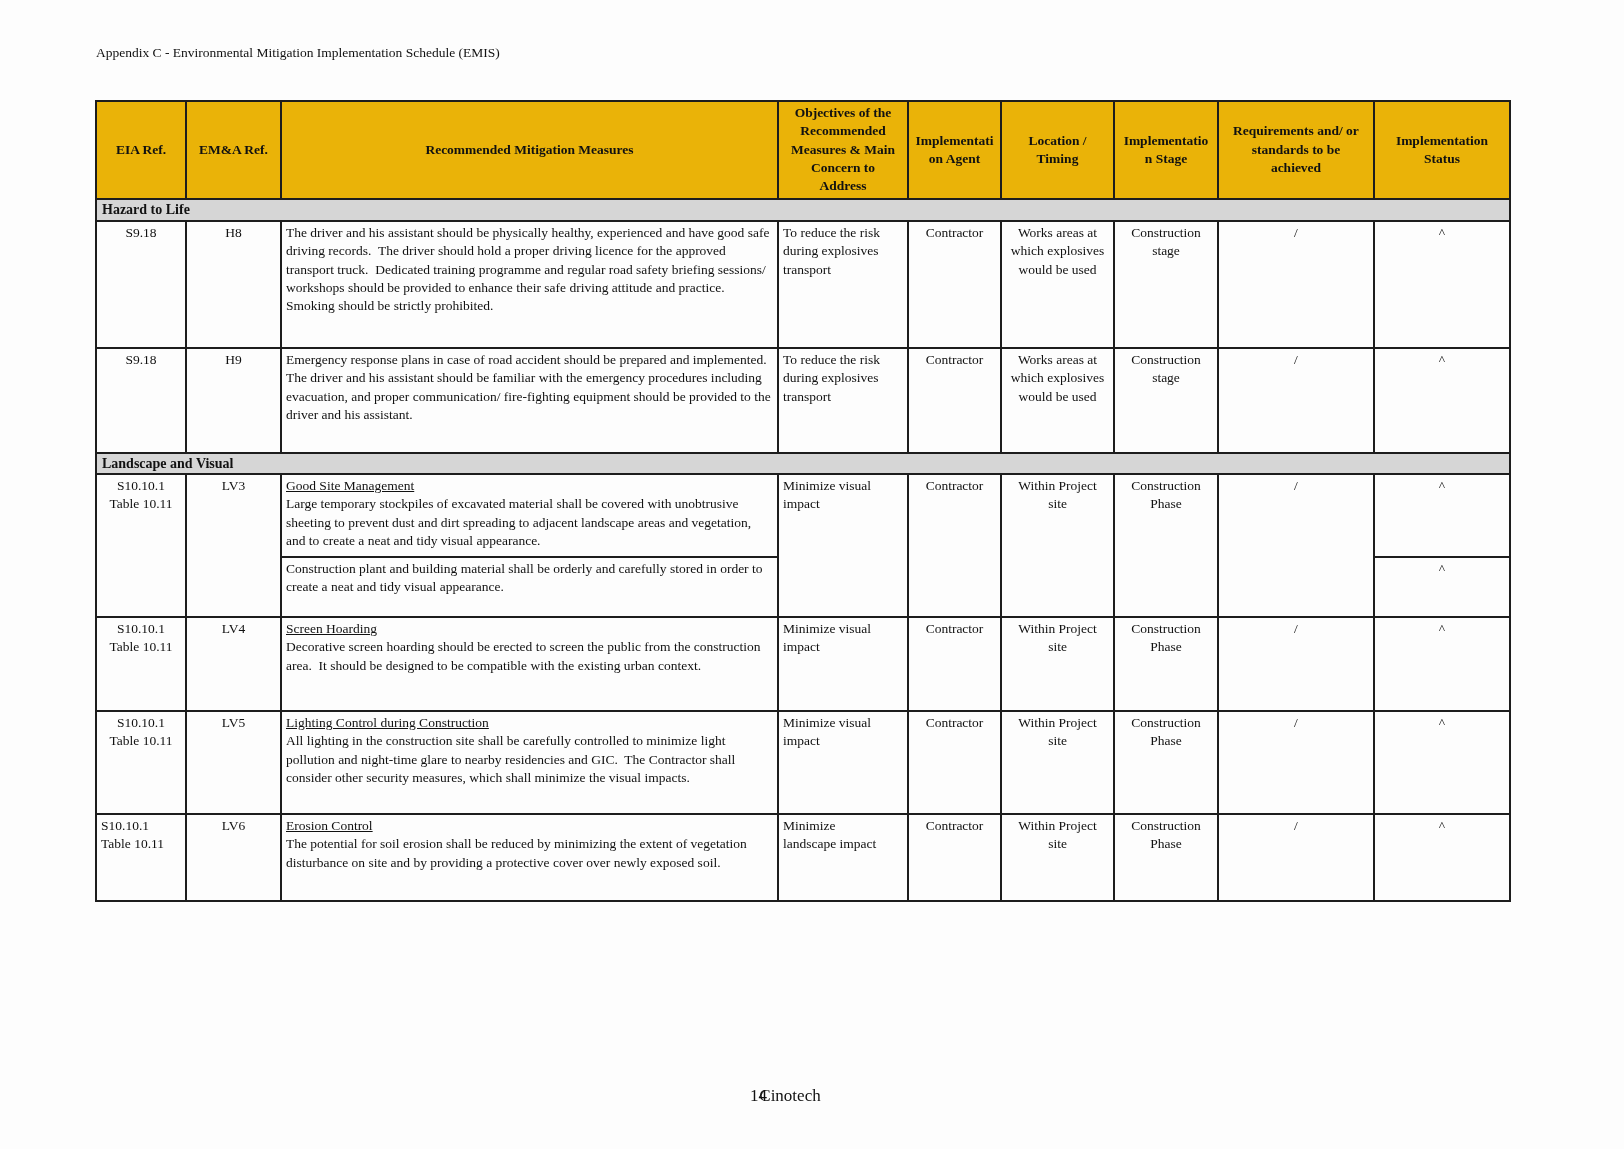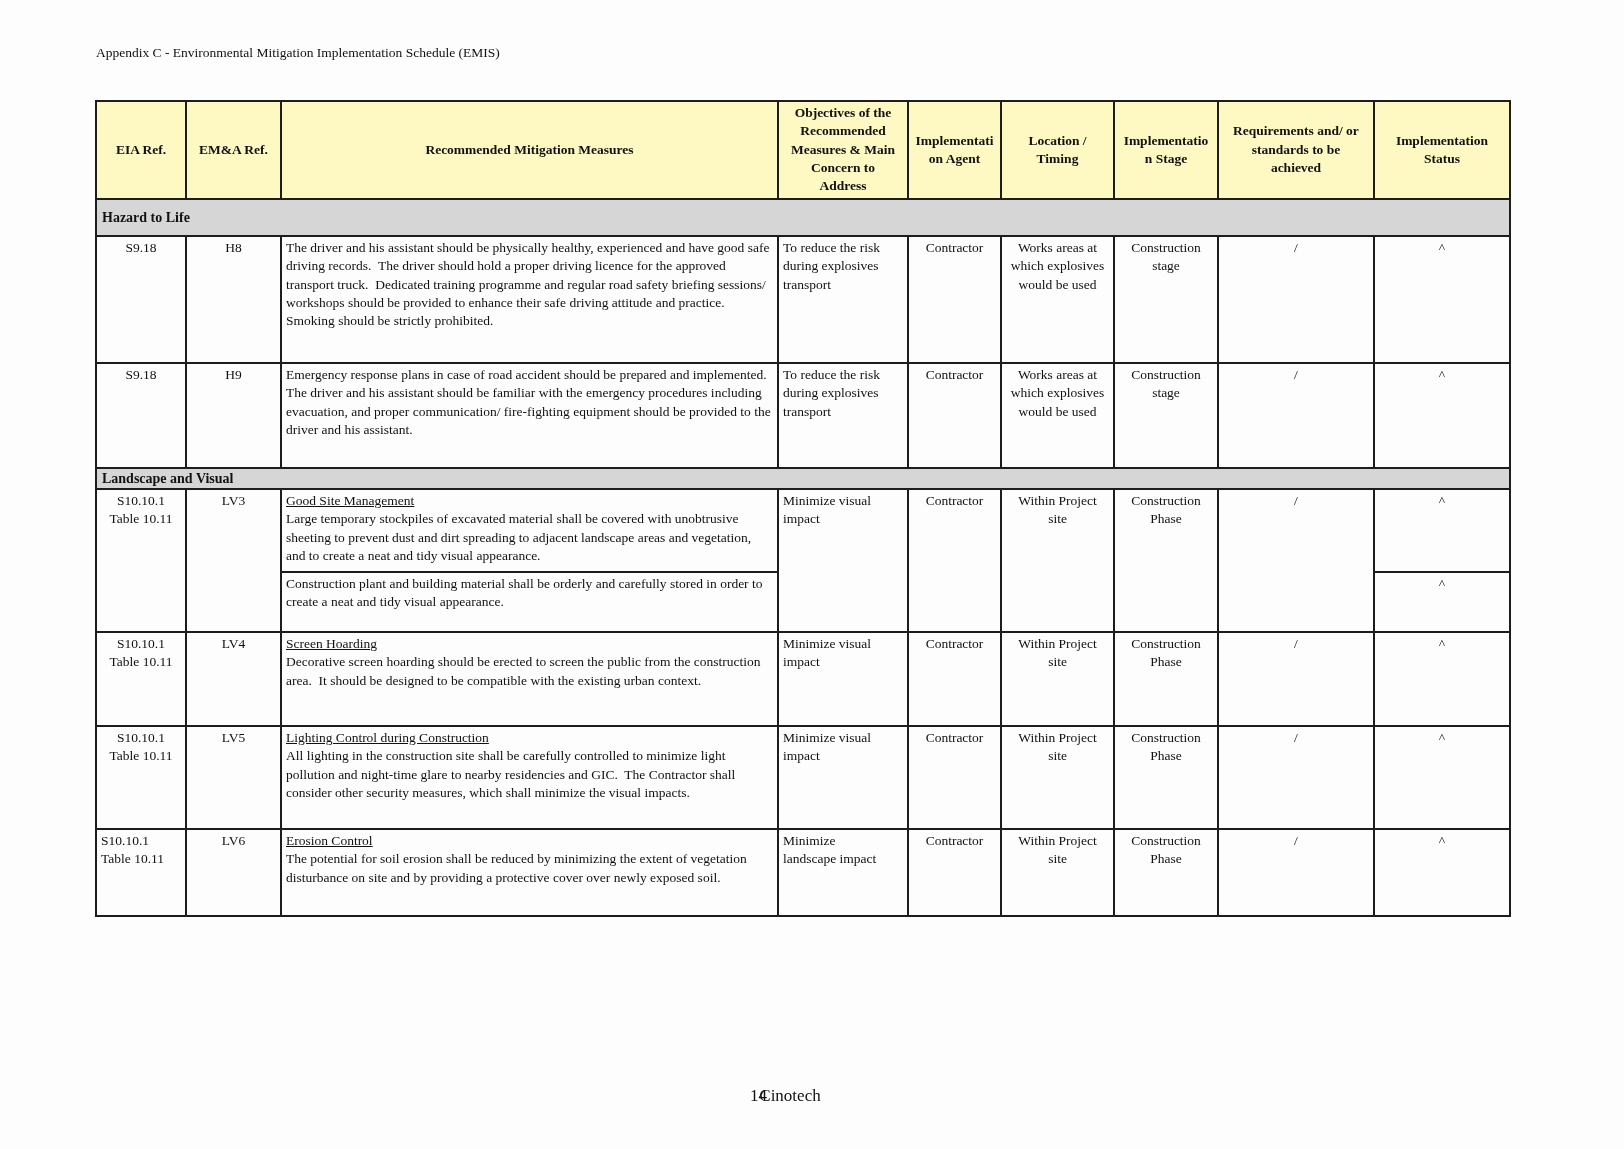--- a/index.html
+++ b/index.html
@@ -22,21 +22,21 @@
   }
   table.emis th, table.emis td {
     border:2px solid #1d1d1d;
     vertical-align:top;
     padding:2px 4px;
     font-size:13.5px;
     line-height:1.36;
     overflow:hidden;
   }
   table.emis th {
-    background:#fef9c3;
+    background:#eab308;
     font-weight:bold;
     vertical-align:middle;
     text-align:center;
     white-space:pre-line;
     padding:2px 2px;
   }
   tr.section-row td {
     background:#d6d6d6;
     font-weight:bold;
     font-size:14px;
@@ -95,21 +95,21 @@
 Timing</th>
       <th>Implementatio
 n Stage</th>
       <th>Requirements and/ or
 standards to be
 achieved</th>
       <th>Implementation
 Status</th>
     </tr>
 
-    <tr class="section-row" style="height:37px">
+    <tr class="section-row" style="height:22px">
       <td colspan="9">Hazard to Life</td>
     </tr>
 
     <tr style="height:127px">
       <td class="c">S9.18</td>
       <td class="c">H8</td>
       <td class="measure-cell">
         <span class="m-text">The driver and his assistant should be physically healthy, experienced and have good safe driving records.  The driver should hold a proper driving licence for the approved transport truck.  Dedicated training programme and regular road safety briefing sessions/ workshops should be provided to enhance their safe driving attitude and practice.  Smoking should be strictly prohibited.</span>
       </td>
       <td class="obj">To reduce the risk

